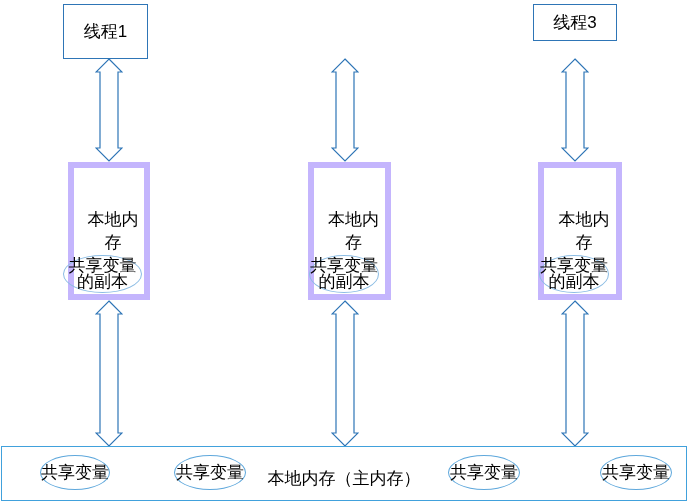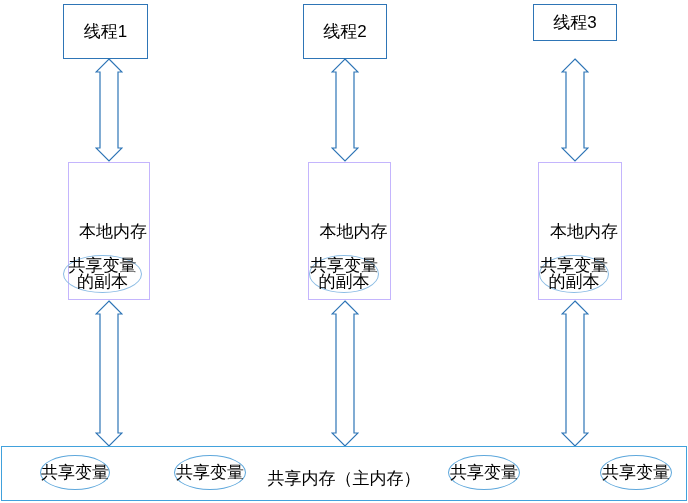--- a/index.html
+++ b/index.html
@@ -19,21 +19,21 @@
   }
   .box {
     position: absolute;
     background: #ffffff;
     display: flex;
     align-items: center;
     justify-content: center;
     text-align: center;
   }
   .thread-box { border: 1px solid #2E75B6; }
-  .local-box  { border: 1px solid #c4b5fd; padding-left: 8px; }
+  .local-box  { border: 6px solid #c4b5fd; padding-left: 8px; }
   .copy-ellipse {
     position: absolute;
     border: 1px solid #8BBCE4;
     border-radius: 50%;
     background: transparent;
     display: flex;
     flex-direction: column;
     align-items: center;
     justify-content: center;
     line-height: 16px;
@@ -81,23 +81,20 @@
     <span>本地内存</span>
   </div>
   <div class="copy-ellipse" style="left:63px;top:255px;width:79px;height:38px">
     <span>共享变量</span>
     <span>的副本</span>
   </div>
   <svg class="arrow" style="left:95px;top:300px" width="28" height="147" viewBox="0 0 28 147">
     <polygon points="14,1 27,14 23,14 23,133 27,133 14,146 1,133 5,133 5,14 1,14" fill="#ffffff" stroke="#2E75B6" stroke-width="1.2"></polygon>
   </svg>
 
-  <div class="box thread-box" style="left:303px;top:4px;width:84px;height:55px">
-    <span>线程2</span>
-  </div>
   <svg class="arrow" style="left:331px;top:58px" width="28" height="104" viewBox="0 0 28 104">
     <polygon points="14,1 27,14 23,14 23,90 27,90 14,103 1,90 5,90 5,14 1,14" fill="#ffffff" stroke="#2E75B6" stroke-width="1.2"></polygon>
   </svg>
   <div class="box local-box" style="left:308px;top:162px;width:83px;height:138px">
     <span>本地内存</span>
   </div>
   <div class="copy-ellipse" style="left:309px;top:255px;width:70px;height:38px">
     <span>共享变量</span>
     <span>的副本</span>
   </div>
@@ -116,21 +113,21 @@
   </div>
   <div class="copy-ellipse" style="left:539px;top:255px;width:70px;height:38px">
     <span>共享变量</span>
     <span>的副本</span>
   </div>
   <svg class="arrow" style="left:561px;top:300px" width="28" height="147" viewBox="0 0 28 147">
     <polygon points="14,1 27,14 23,14 23,133 27,133 14,146 1,133 5,133 5,14 1,14" fill="#ffffff" stroke="#2E75B6" stroke-width="1.2"></polygon>
   </svg>
 
   <div class="main-box"></div>
-  <div class="main-label">共享内存（主内存）</div>
+  <div class="main-label">本地内存（主内存）</div>
 
   <div class="var-ellipse" style="left:40px;width:70px">
     <span>共享变量</span>
   </div>
   <div class="var-ellipse" style="left:174px;width:72px">
     <span>共享变量</span>
   </div>
   <div class="var-ellipse" style="left:448px;width:72px">
     <span>共享变量</span>
   </div>

